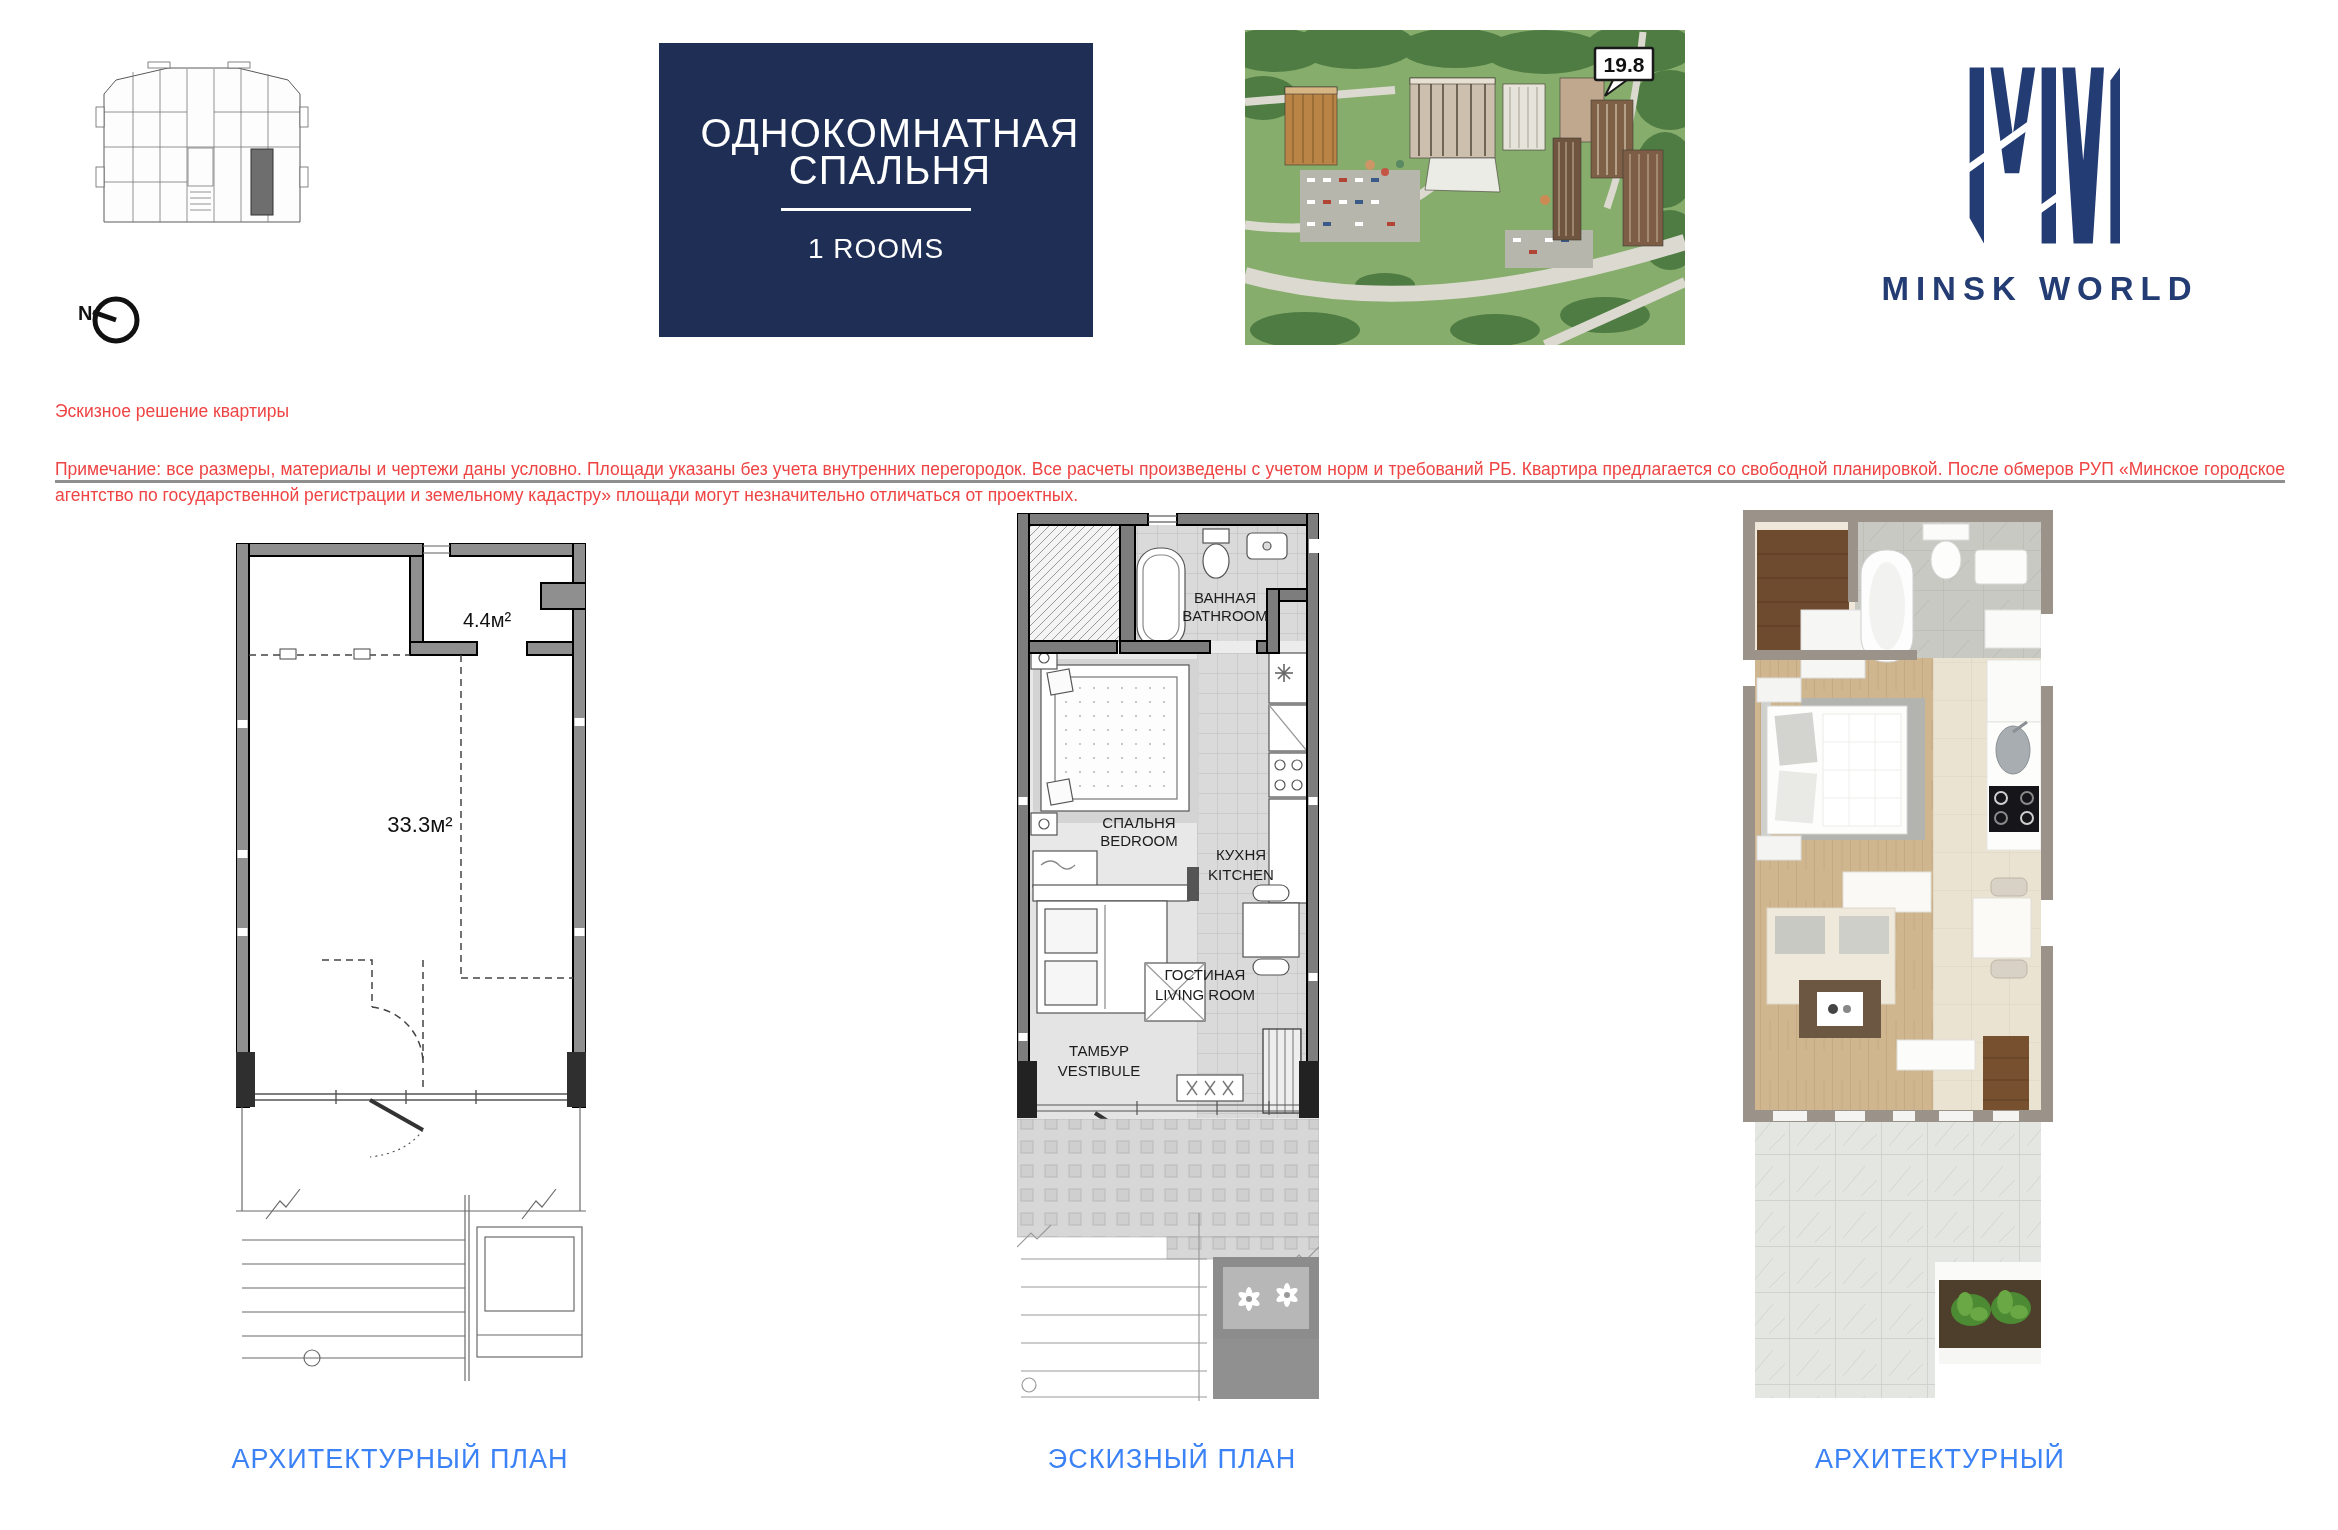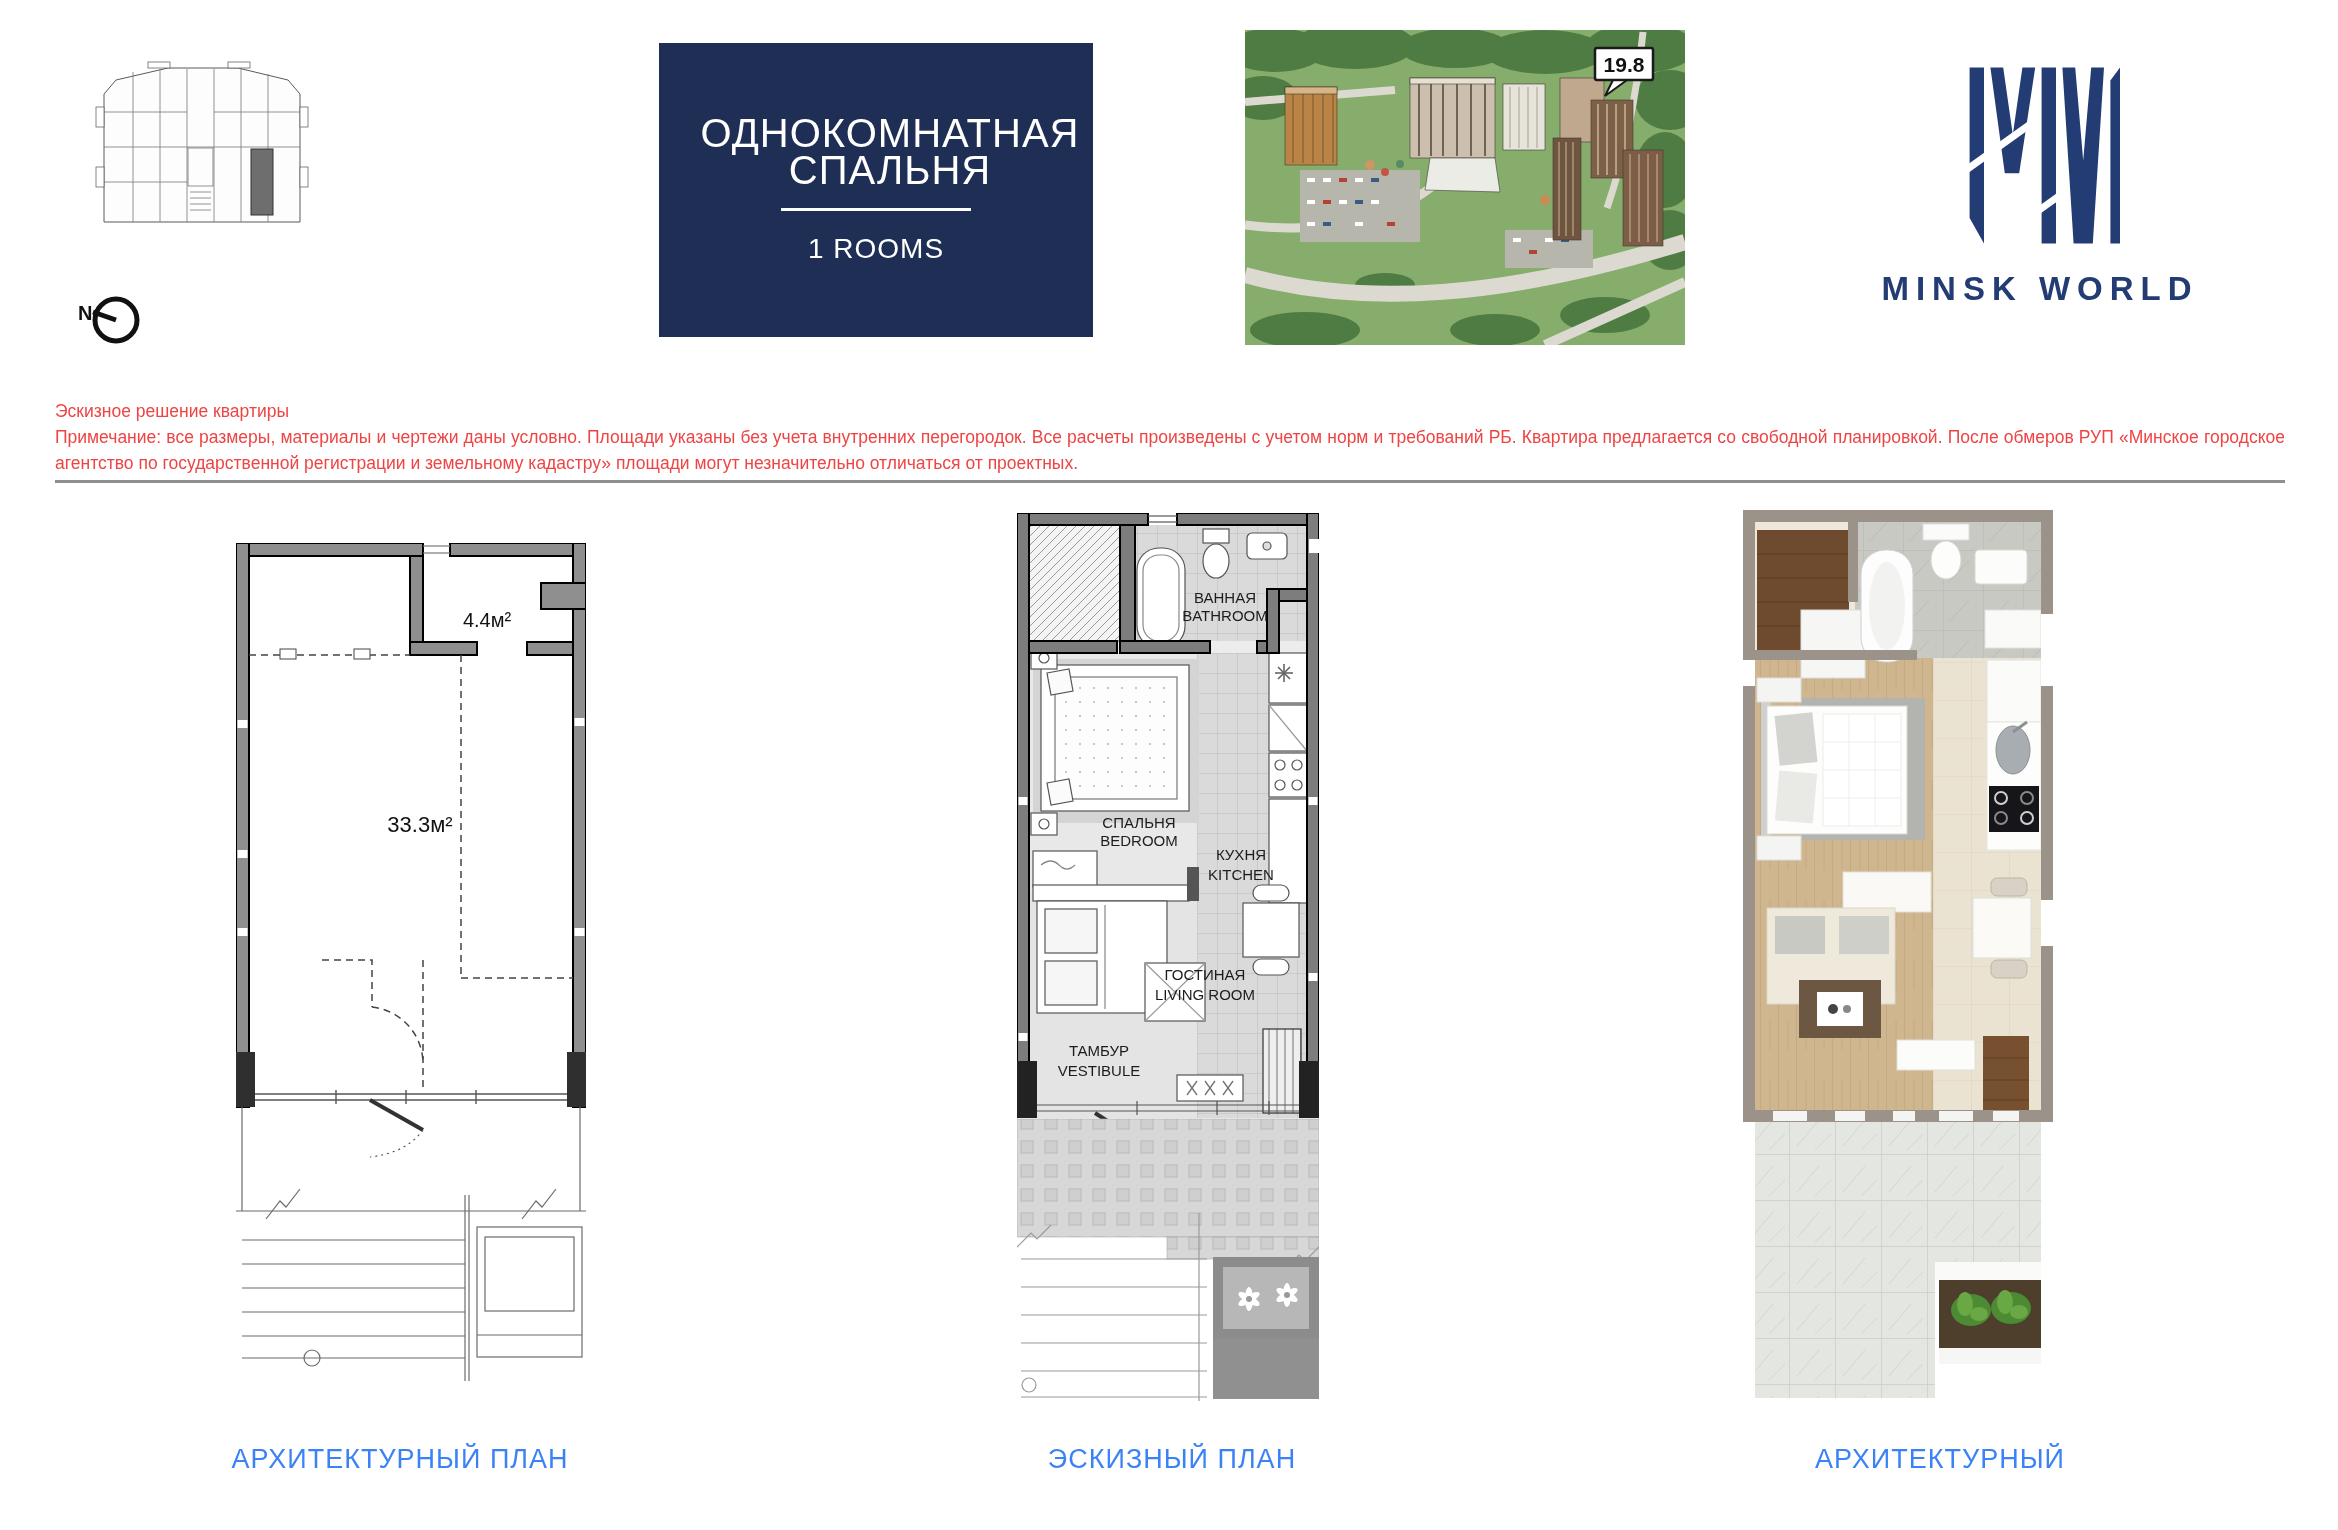--- a/index.html
+++ b/index.html
@@ -23,21 +23,21 @@
   #rooms-label { font-size:28px; letter-spacing:1px; margin-top:22px; }
   #aerial     { left:1245px; top:30px; }
   #logo       { left:1850px; top:58px; width:380px; text-align:center; }
   #logo-word  {
     margin-top:16px; font-size:33px; font-weight:bold; letter-spacing:7px;
     color:var(--navy-logo,#243c74); white-space:nowrap;
   }
 
   
   #disclaimer { left:55px; top:398px; width:2230px; font-size:17.5px; line-height:26px; color:#ef4444; }
-  #disclaimer-body { text-align:justify; }
+  #disclaimer-body { text-align:justify;margin-top:32px; }
   #rule { left:55px; top:480px; width:2230px; height:3px; background:#8f8f8f; }
 
   
   #archplan   { left:236px;  top:543px; }
   #sketchplan { left:1017px; top:513px; }
   #vizplan    { left:1743px; top:510px; }
 
   .caption {
     top:1444px; width:500px; text-align:center; font-size:27px; letter-spacing:1px; color:#3b82f6;
   }

